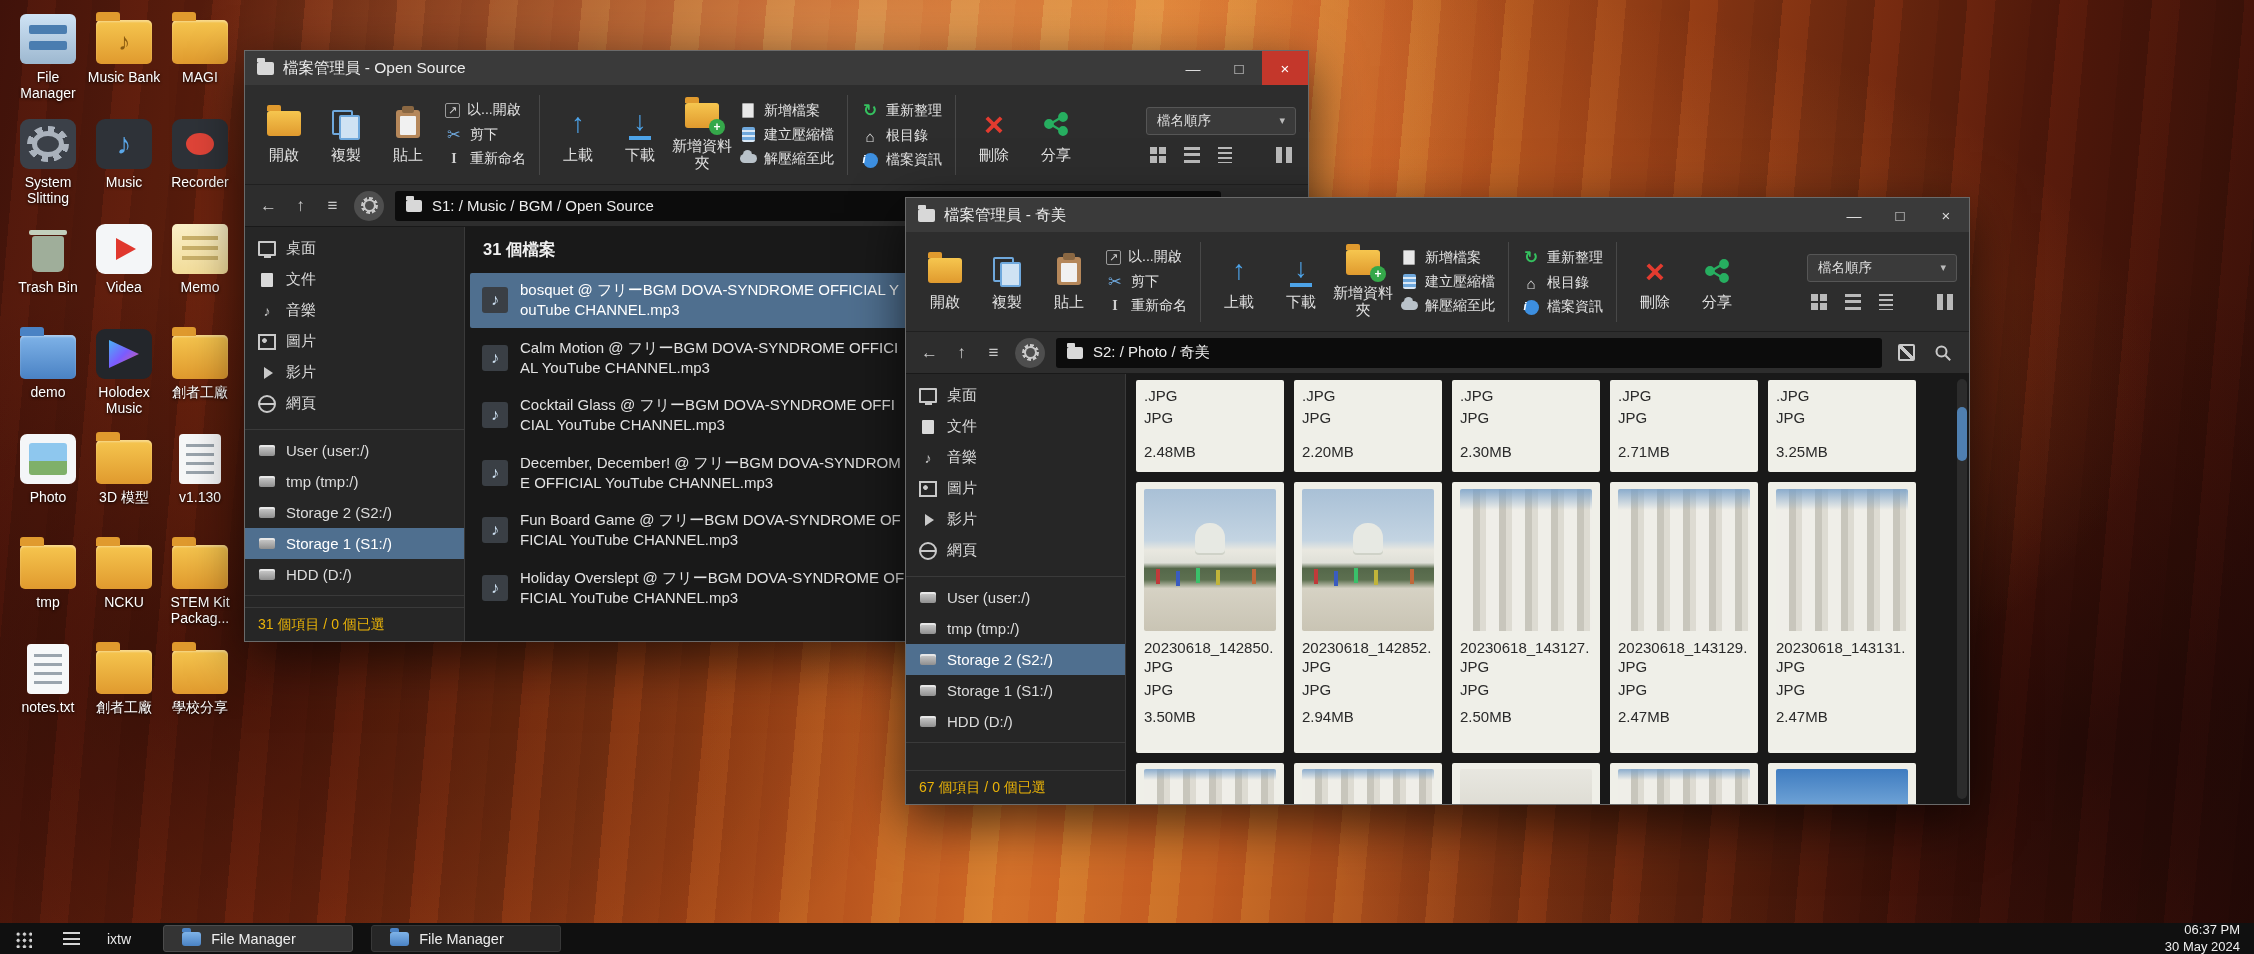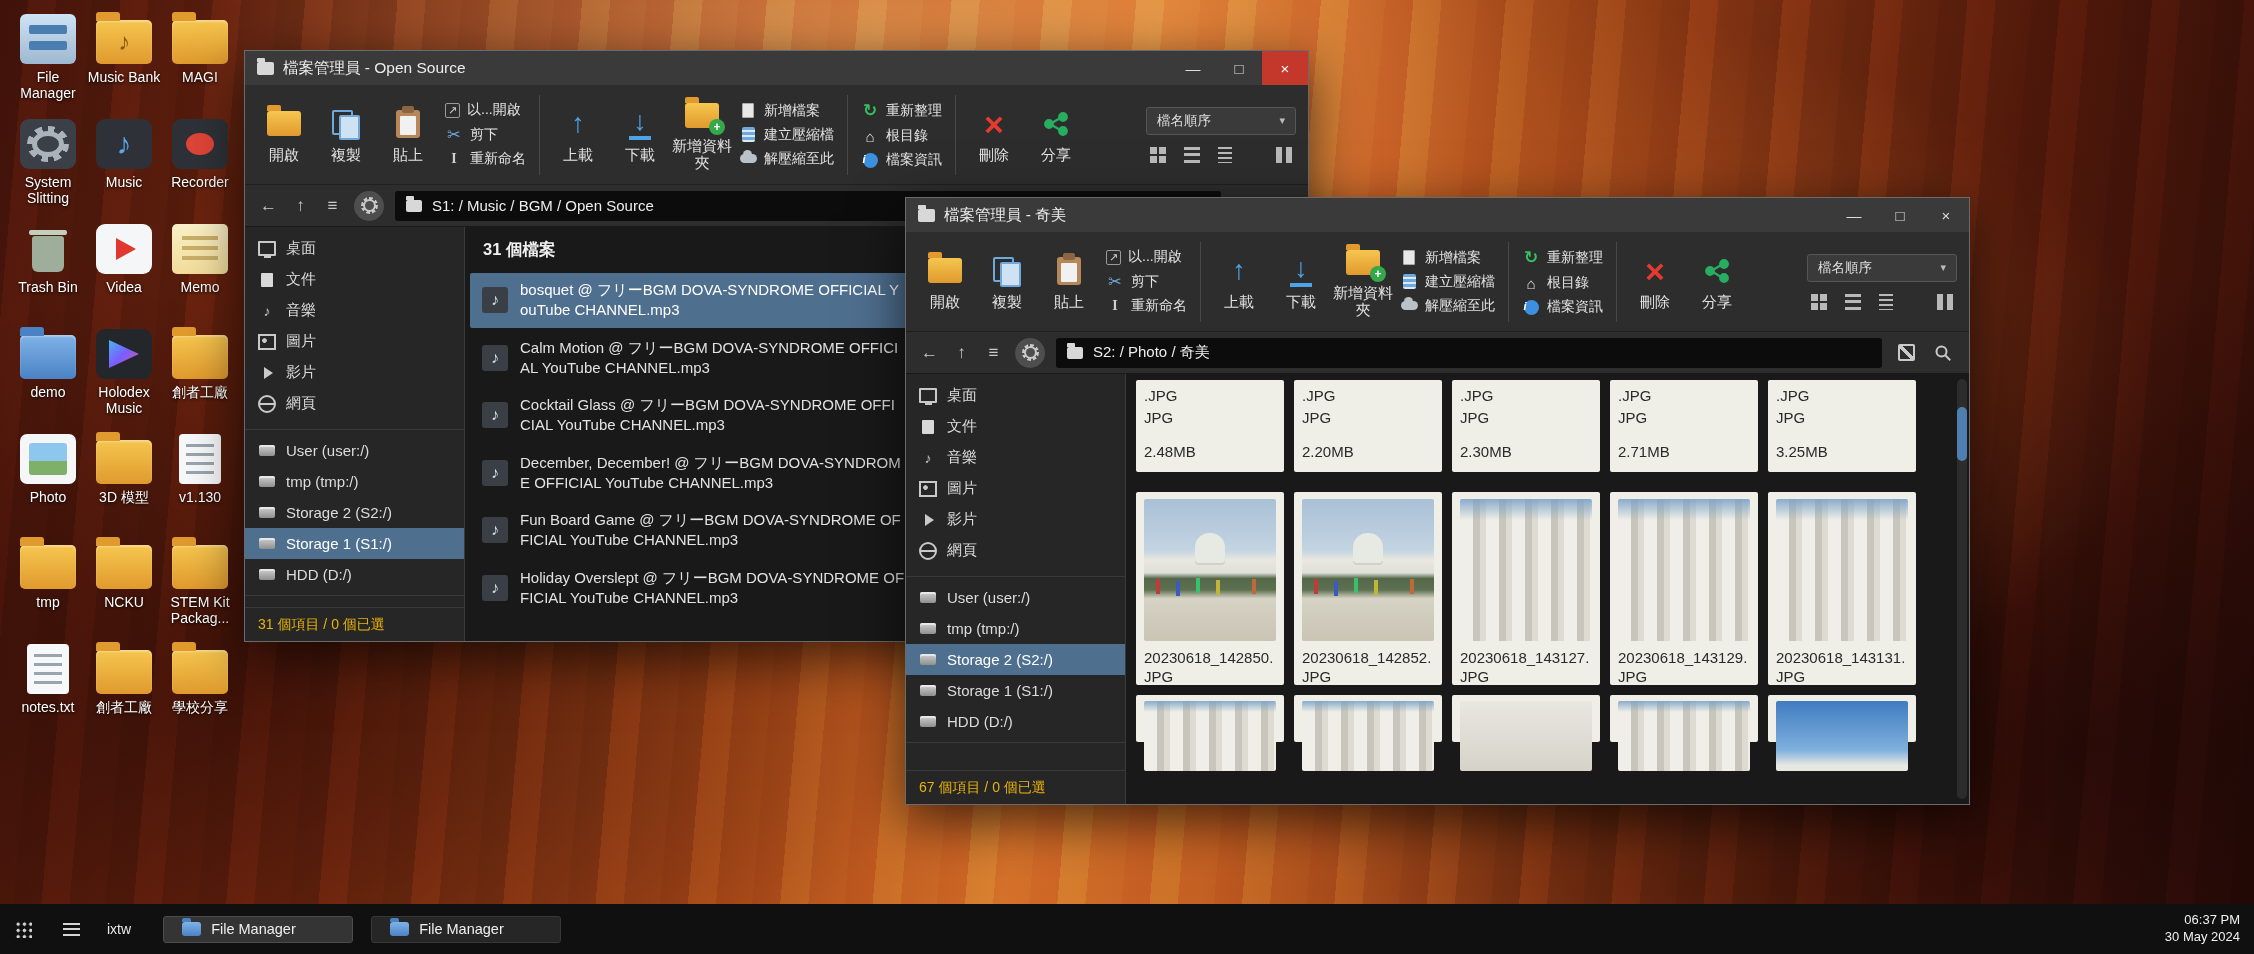--- a/index.html
+++ b/index.html
@@ -147,39 +147,39 @@
 .file-row.selected{background:#4f6f8f;color:#fff;}
 .f-ico{width:26px;height:26px;background:#3a3f45;border-radius:3px;color:#cfe2f3;display:flex;align-items:center;justify-content:center;font-size:16px;flex:0 0 auto;}
 .f-name{max-width:385px;word-break:break-all;}
 
 
 .photoarea{flex:1;background:#191919;padding:6px 10px 0;overflow:hidden;position:relative;min-width:0;}
 .prow{display:flex;gap:10px;margin-bottom:10px;}
 .pcell{width:148px;background:#efefe8;border-radius:2px;padding:7px 8px;color:#2a2a2a;font-size:15px;line-height:1.25;flex:0 0 auto;}
 .pcell.partial{height:92px;display:flex;flex-direction:column;justify-content:flex-end;gap:3px;padding-bottom:10px;}
 .pcell.partial .psize{margin-top:5px;}
-.pcell.full{height:193px;margin-top:10px;}
+.pcell.full{height:271px;}
 .thumb{height:142px;border-radius:2px;margin-bottom:8px;background:#cdd6de;position:relative;overflow:hidden;}
 .pname{word-break:break-all;min-height:38px;margin-bottom:4px;}
 .ptype{margin-bottom:8px;}
 .pcell.bcell{height:47px;padding:6px 8px 0;}
 .pcell.bcell .thumb{height:70px;margin:0;}
 .prow.pbottom{margin-bottom:0;}
 .thumb[data-thumb="dome"]{background:linear-gradient(180deg,#a9c0d6 0%,#c3d4e2 36%,#e9e8e0 43%,#dfe0d8 52%,#55684a 56%,#5d7050 64%,#d6d2c4 70%,#c9c4b4 100%);}
 .thumb[data-thumb="dome"]::before{content:"";position:absolute;left:39%;top:24%;width:22%;height:21%;background:#e7e9e3;border-radius:50% 50% 4px 4px;box-shadow:0 2px 0 #cfd2c8;}
 .thumb[data-thumb="dome"]::after{content:"";position:absolute;left:9%;top:56%;width:4px;height:15px;background:#c03a3a;box-shadow:20px 2px 0 #3a5cc0,40px -1px 0 #3ac06a,60px 1px 0 #c0b43a,96px 0 0 #c0683a;}
 .thumb[data-thumb="columns"]{background:repeating-linear-gradient(90deg,#efeee8 0 13px,#c8c6bc 13px 20px,#dddbd2 20px 26px);}
 .thumb[data-thumb="columns"]::before{content:"";position:absolute;top:0;left:0;right:0;height:15%;background:linear-gradient(180deg,rgba(120,160,200,.85),rgba(120,160,200,0));}
 .thumb[data-thumb="wall"]{background:linear-gradient(#e8e7e0,#d5d3c9);}
 .thumb[data-thumb="sky"]{background:linear-gradient(180deg,#3f7cc0,#7fb0de 70%,#e8e8e2 92%);}
 .vscroll{position:absolute;top:5px;bottom:5px;right:2px;width:10px;background:#2c2c2c;border-radius:5px;}
 .vthumb{position:absolute;top:28px;height:54px;left:0;right:0;background:#4f7fb0;border-radius:5px;}
 
 
-.taskbar{position:absolute;left:0;right:0;bottom:0;height:50px;background:#101010;display:flex;align-items:center;gap:20px;padding:0 14px 0 9px;z-index:10;}
+.taskbar{position:absolute;left:0;right:0;bottom:0;height:31px;background:#101010;display:flex;align-items:center;gap:20px;padding:0 14px 0 9px;z-index:10;}
 .tk-launcher,.tk-menu{display:flex;align-items:center;justify-content:center;width:28px;height:28px;flex:0 0 auto;}
 .ic-dots{width:18px;height:18px;background-image:radial-gradient(#d5d5d5 1.7px,transparent 1.9px);background-size:6.3px 6.3px;background-position:1px 1px;display:inline-block;}
 .ic-bars{width:17px;height:13px;background:repeating-linear-gradient(#d5d5d5 0 2px,transparent 2px 5.5px);display:inline-block;}
 .tk-user{font-size:14px;color:#e8e8e8;margin:0 12px 0 2px;}
 .tk-tasks{display:flex;gap:18px;}
 .tk-task{height:27px;display:flex;align-items:center;gap:10px;background:#262626;border:1px solid #383838;border-radius:3px;padding:0 18px;font-size:14.5px;color:#eee;min-width:190px;}
 .tk-task.active{background:#343434;border-color:#4c4c4c;}
 .tk-clock{margin-left:auto;text-align:right;font-size:13px;color:#f0f0f0;line-height:1.3;}
 </style>
 </head>

